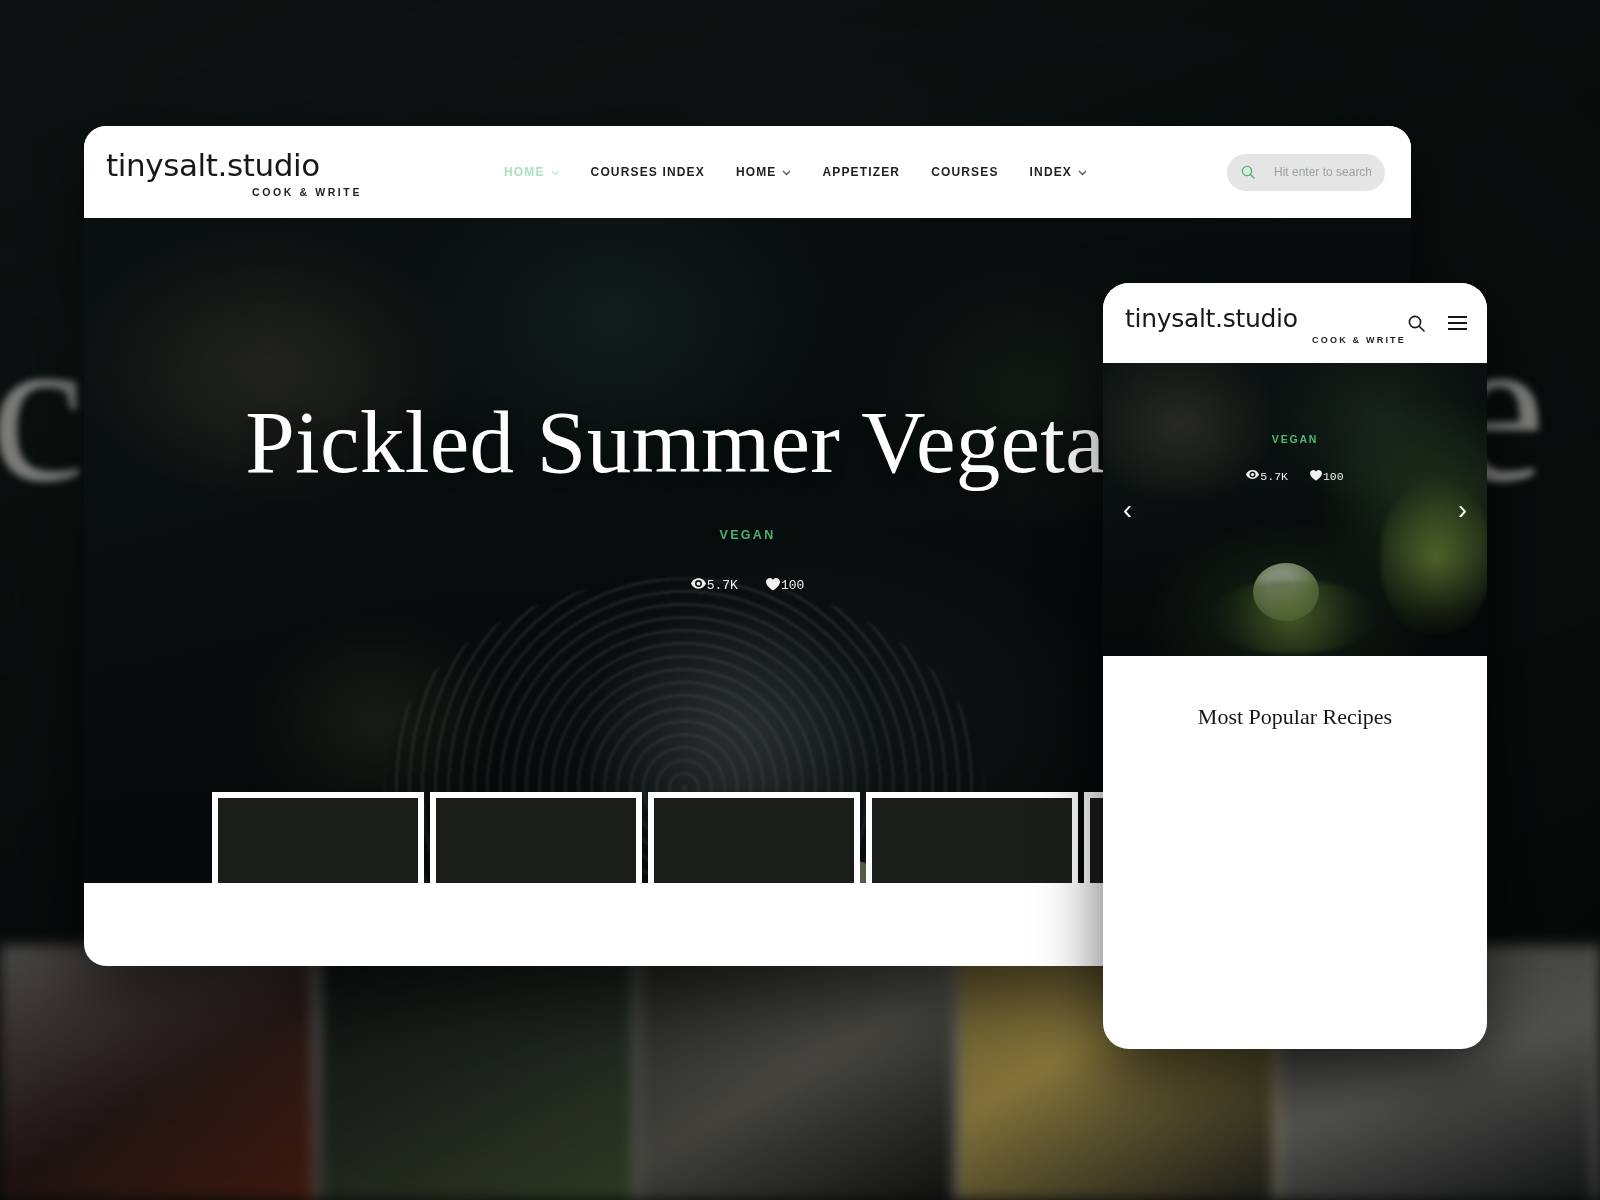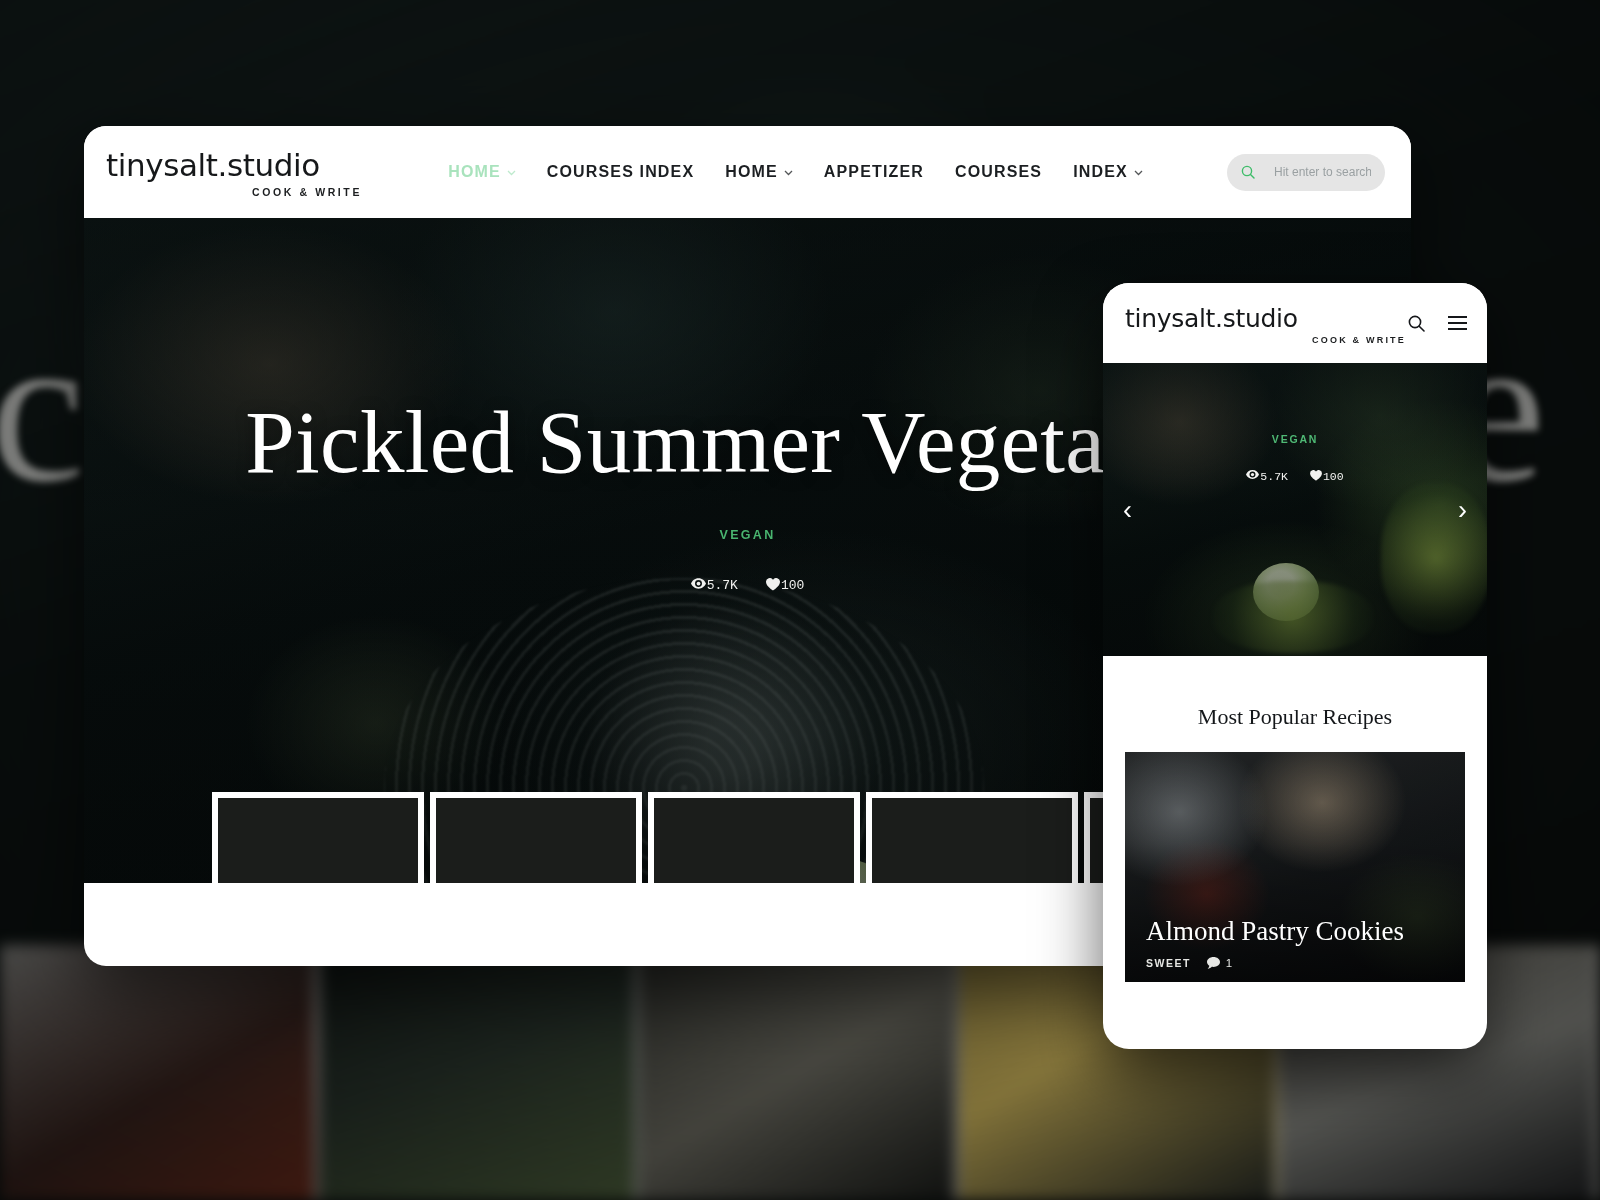--- a/index.html
+++ b/index.html
@@ -51,21 +51,21 @@
     font-size:31px; letter-spacing:-0.4px; color:#16181a; font-weight:400;
     font-family:"DejaVu Sans", sans-serif; line-height:1;
   }
   .logo-sub {
     font-size:10.5px; letter-spacing:2.6px; color:#1c1e20; font-weight:700;
     text-align:right; margin-top:5px; padding-right:2px;
   }
   .dk-nav { flex:1; display:flex; align-items:center; justify-content:center; gap:31px; }
   .nav-item {
     display:flex; align-items:center; gap:6px;
-    font-size:16px; font-weight:700; letter-spacing:1.15px; color:#1c1f22;
+    font-size:12px; font-weight:700; letter-spacing:1.15px; color:#1c1f22;
     cursor:pointer; white-space:nowrap;
   }
   .nav-item.active { color:#a9e3bd; }
   .chev { font-size:9px; opacity:.75; transform:translateY(1px); }
   .search-pill {
     display:flex; align-items:center; gap:19px; width:158px; height:37px;
     background:#e5e5e5; border-radius:19px; padding:0 14px;
   }
   .search-pill .s-ico { color:#3fbd6a; flex:0 0 auto; }
   .search-pill input {
@@ -351,31 +351,13 @@
             </svg>
           </span>
           <span>100</span>
         </div>
       </div>
     </div>
   </div>
 
   <div class="mb-popular">Most Popular Recipes</div>
 
-  <div class="mb-card">
-    <div class="mb-card-photo"></div>
-    <div class="mb-card-scrim"></div>
-    <div class="mb-card-body">
-      <div class="mb-card-title">Almond Pastry Cookies</div>
-      <div class="mb-card-meta">
-        <span>SWEET</span>
-        <span class="cm">
-          <span>
-            <svg width="13" height="12" viewBox="0 0 13 12" fill="#e6e7e4">
-              <path d="M6.5 0C2.9 0 0 2.2 0 4.9c0 1.5.9 2.9 2.3 3.8-.1.8-.6 1.9-1.6 3.3 1.8-.5 3.2-1.3 4.1-2.2.5.1 1.1.1 1.7.1 3.6 0 6.5-2.2 6.5-4.9S10.1 0 6.5 0z"></path>
-            </svg>
-          </span>
-          <span>1</span>
-        </span>
-      </div>
-    </div>
-  </div>
 </div>
 
 </body></html>

